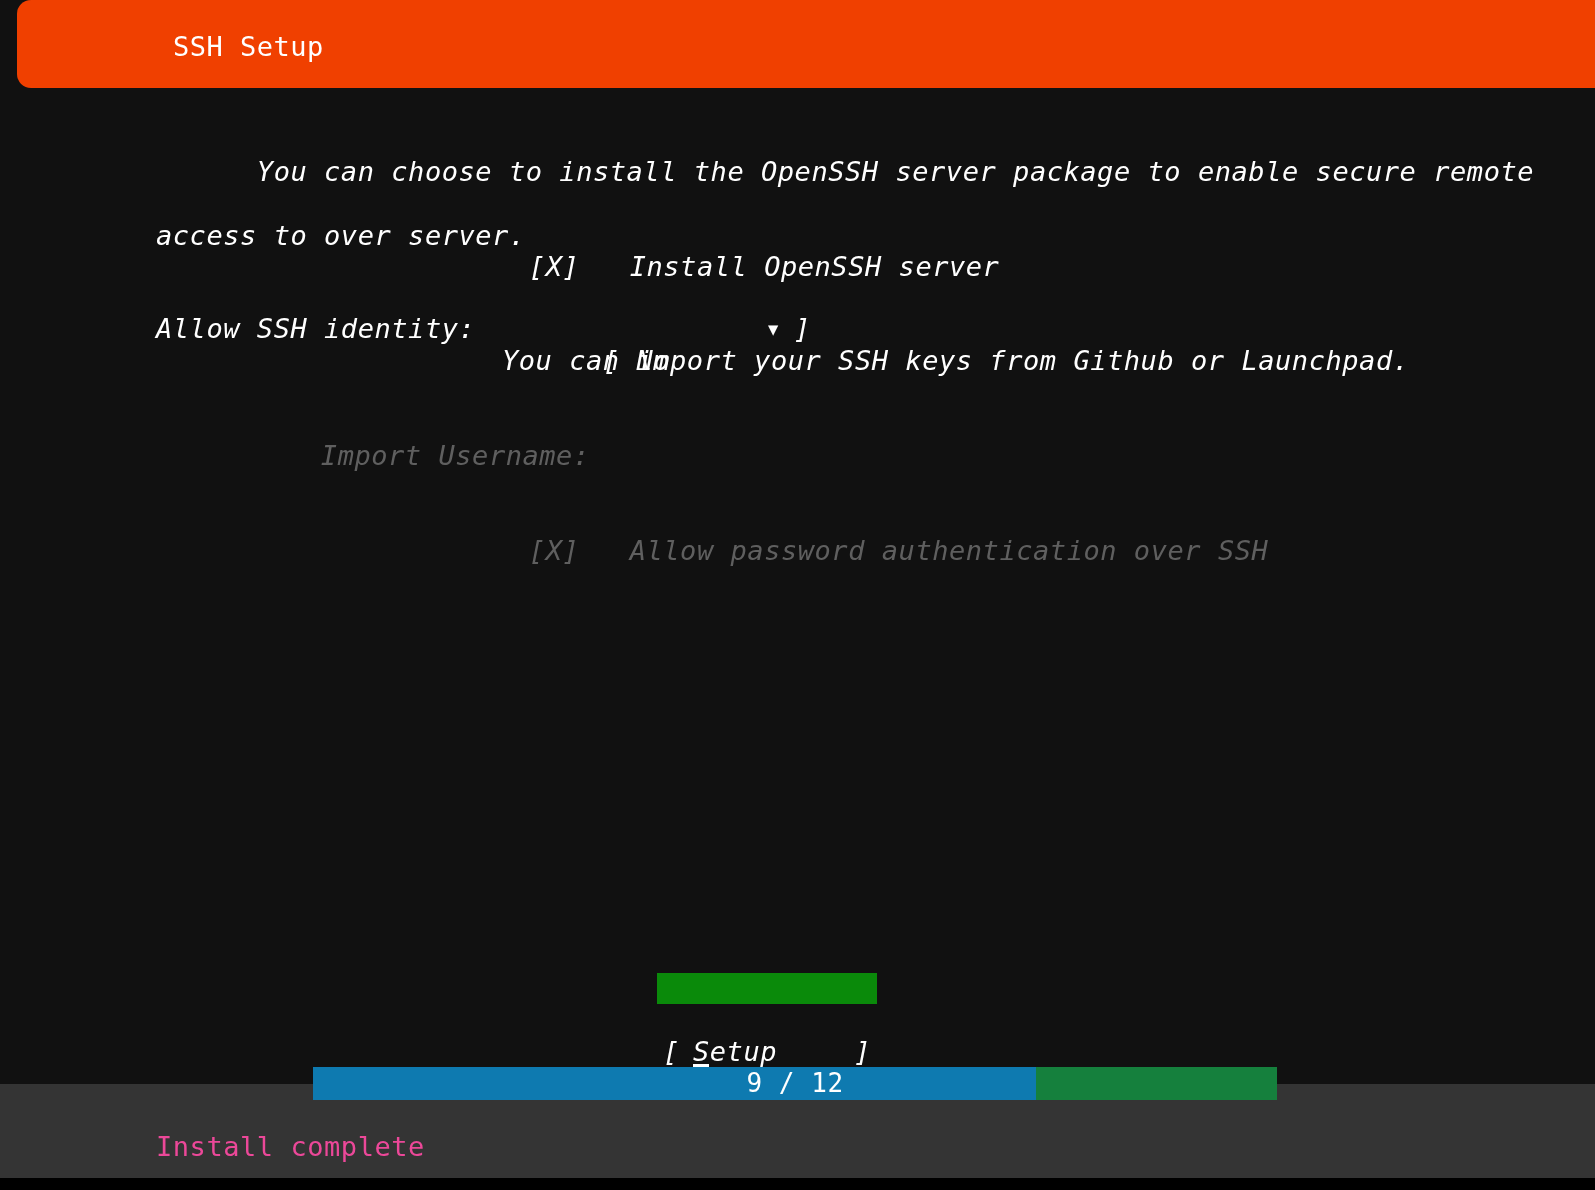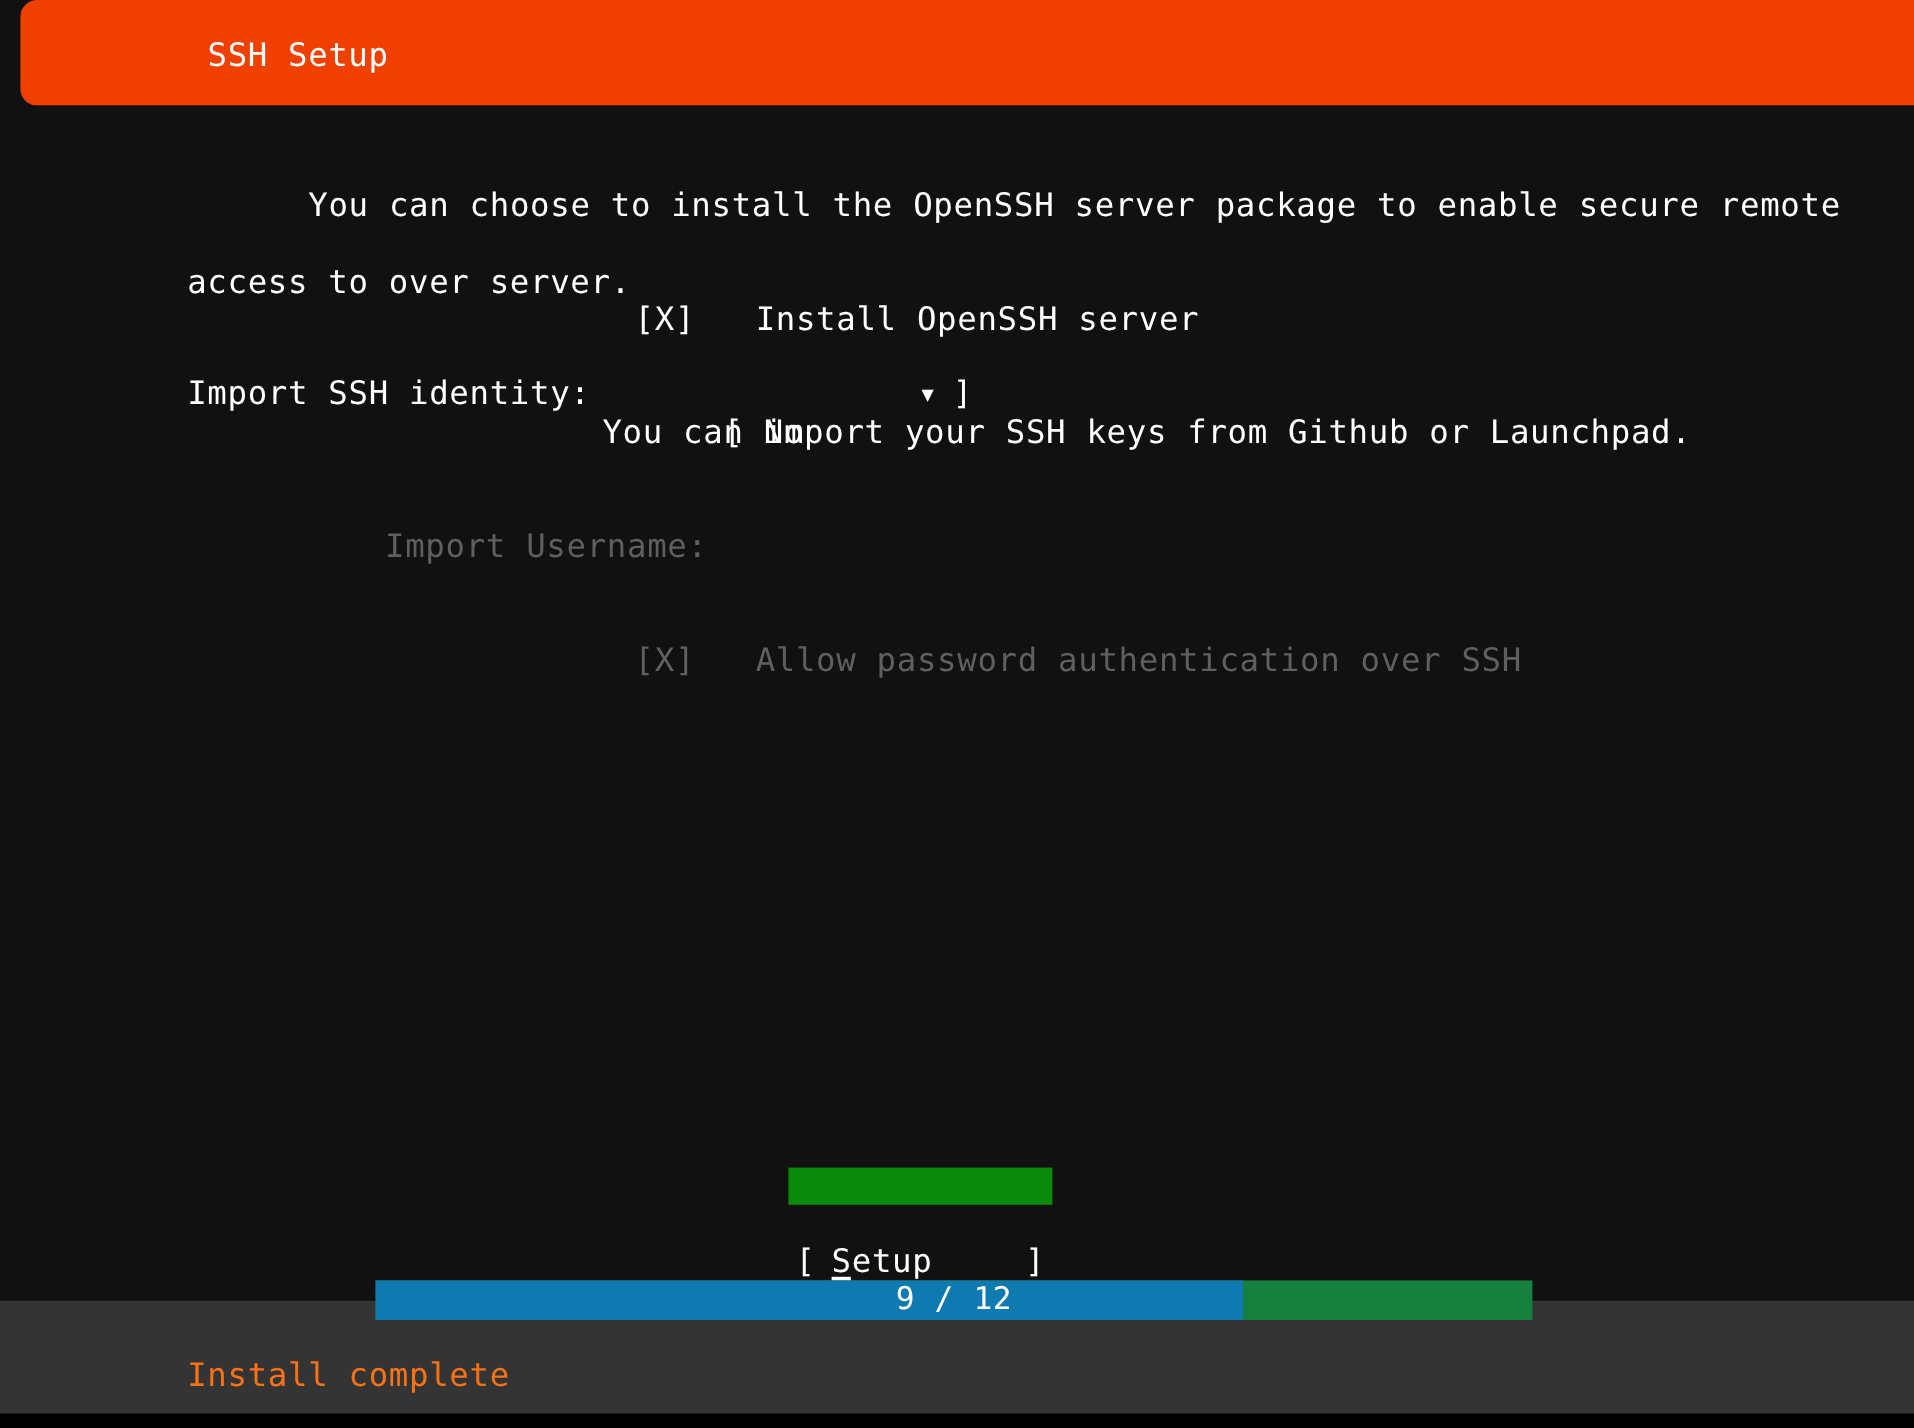--- a/index.html
+++ b/index.html
@@ -44,20 +44,21 @@
   }
 
   
   .body-area {
     position: absolute;
     left: 0;
     top: 88px;
     width: 1595px;
     height: 972px;
     background: #111111;
+    font-style: italic;
   }
 
   .mono {
     position: absolute;
     font-size: 27px;
     line-height: 32px;
     letter-spacing: 0.55px;
     white-space: pre;
     color: #ffffff;
   }
@@ -205,21 +206,21 @@
     color: #ffffff;
     white-space: pre;
   }
   .footer-status {
     position: absolute;
     left: 156px;
     top: 1131px;
     font-size: 27px;
     line-height: 32px;
     letter-spacing: 0.55px;
-    color: #f97316;
+    color: #ec4899;
     white-space: pre;
   }
   .bottom-strip {
     position: absolute;
     left: 0;
     top: 1178px;
     width: 1595px;
     height: 12px;
     background: #000000;
   }
@@ -237,21 +238,21 @@
 
     <div class="mono intro">
       <span class="l1">You can choose to install the OpenSSH server package to enable secure remote</span>
       <span class="l2">access to over server.</span>
     </div>
 
     <div class="mono row-install">
       <span>[X]</span><span>   </span><span>Install OpenSSH server</span>
     </div>
 
-    <div class="mono row-identity-label">Import SSH identity:</div>
+    <div class="mono row-identity-label">Allow SSH identity:</div>
 
     <div class="mono row-identity-field">
       <span>[</span><span> </span><span>No</span>
     </div>
     <div class="dropdown-arrow">▼</div>
     <div class="mono row-identity-close">]</div>
 
     <div class="mono row-identity-help">You can import your SSH keys from Github or Launchpad.</div>
 
     <div class="mono dim row-username">

